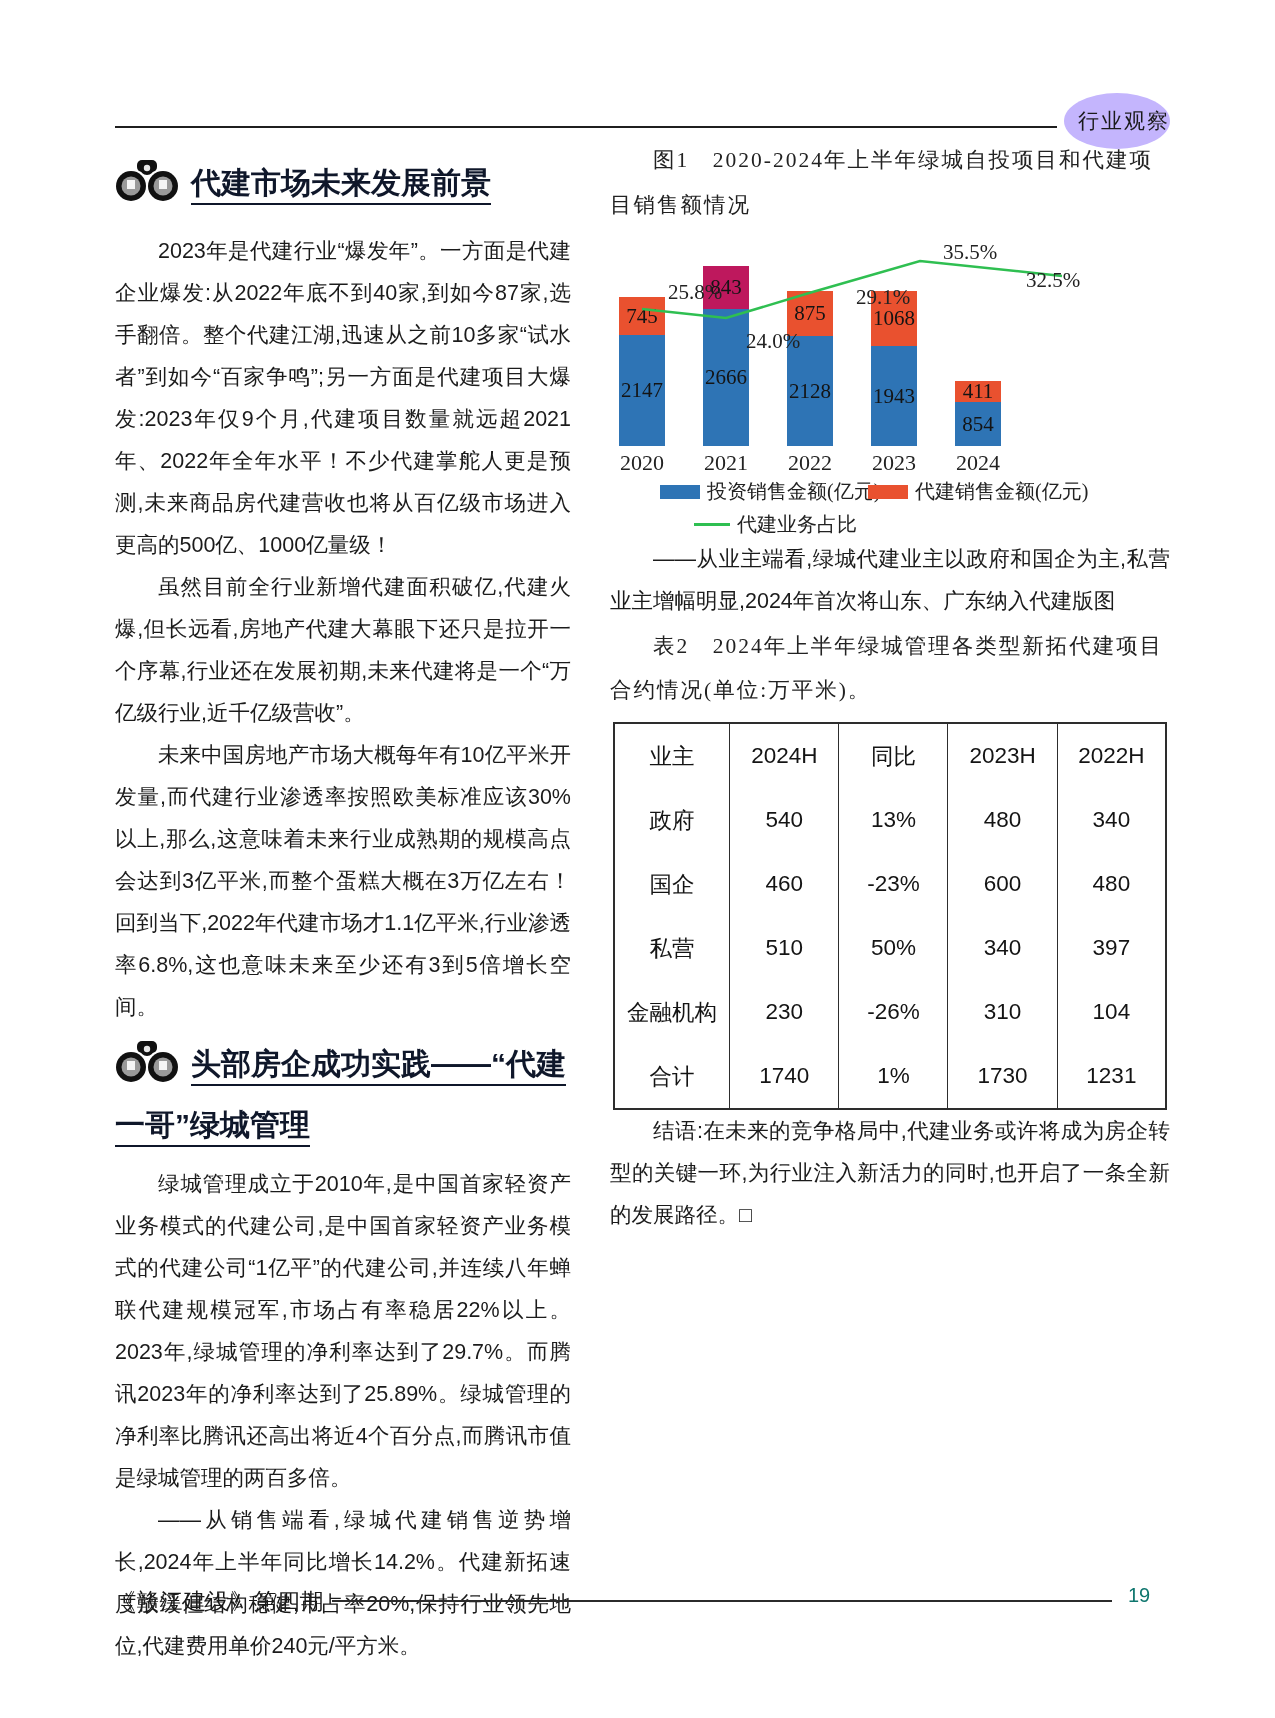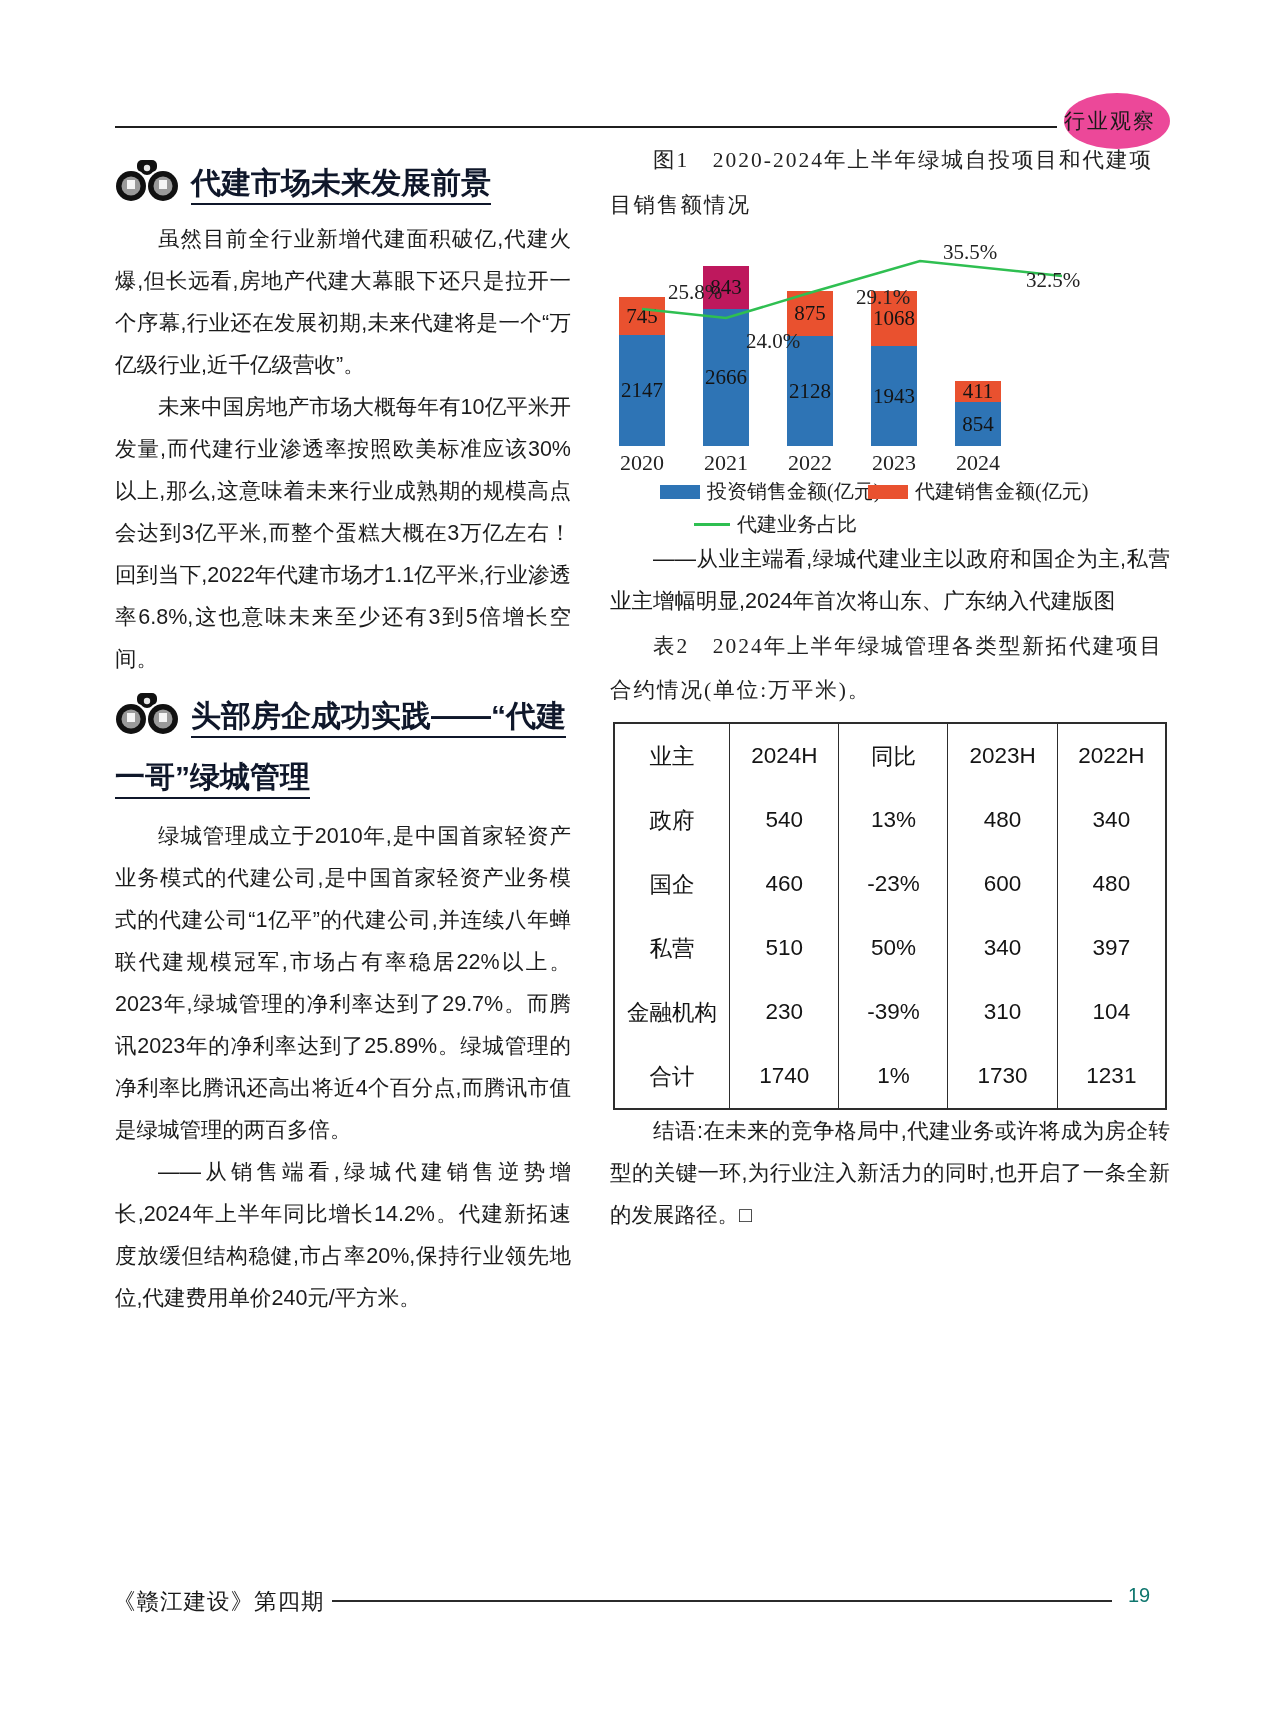--- a/index.html
+++ b/index.html
@@ -2,21 +2,21 @@
 <html><head>
 <meta charset="utf-8">
 <style>
   html,body{margin:0;padding:0;background:#ffffff;}
   .page{position:relative;width:1275px;height:1718px;background:#ffffff;overflow:hidden;
         font-family:"Liberation Sans",sans-serif;color:#1b1b1b;}
 
   
   .top-rule{position:absolute;left:115px;top:126px;width:942px;height:2px;background:#1f1f1f;}
   .tag-ellipse{position:absolute;left:1064px;top:93px;width:106px;height:56px;border-radius:50%;
-               background:#ec4899;display:flex;align-items:center;justify-content:flex-start;
+               background:#c4b5fd;display:flex;align-items:center;justify-content:flex-end;
                font-family:"Liberation Serif",serif;font-size:21px;color:#1a1a1a;letter-spacing:2px;}
 
   
   .col-left{position:absolute;left:115px;top:135px;width:456px;}
   .col-right{position:absolute;left:610px;top:138px;width:560px;}
 
   
   .sec-heading{font-family:"Liberation Sans",sans-serif;font-weight:700;font-size:30px;
                line-height:52px;color:#0f172a;margin:0;}
   .sec-heading .ht{text-decoration:underline;text-underline-offset:10px;text-decoration-thickness:2px;}
@@ -74,20 +74,21 @@
             <circle cx="48" cy="28" r="15" fill="#111"></circle>
             <circle cx="16" cy="28" r="9.5" fill="#9a9a9a"></circle>
             <circle cx="48" cy="28" r="9.5" fill="#9a9a9a"></circle>
             <path d="M12 22 l8 0 0 9 -8 0z" fill="#fff" opacity="0.9"></path>
             <path d="M44 22 l8 0 0 9 -8 0z" fill="#fff" opacity="0.9"></path>
             <rect x="22" y="2" width="20" height="12" rx="5" fill="#111"></rect>
             <circle cx="32" cy="10" r="7" fill="#111"></circle>
             <circle cx="32" cy="10" r="3.2" fill="#e8e8e8"></circle>
           </svg></span><span class="ht">代建市场未来发展前景</span></h2>
 
+    <p class="body mt">2023年是代建行业“爆发年”。一方面是代建企业爆发:从2022年底不到40家,到如今87家,选手翻倍。整个代建江湖,迅速从之前10多家“试水者”到如今“百家争鸣”;另一方面是代建项目大爆发:2023年仅9个月,代建项目数量就远超2021年、2022年全年水平！不少代建掌舵人更是预测,未来商品房代建营收也将从百亿级市场进入更高的500亿、1000亿量级！</p>
     <p class="body">虽然目前全行业新增代建面积破亿,代建火爆,但长远看,房地产代建大幕眼下还只是拉开一个序幕,行业还在发展初期,未来代建将是一个“万亿级行业,近千亿级营收”。</p>
     <p class="body">未来中国房地产市场大概每年有10亿平米开发量,而代建行业渗透率按照欧美标准应该30%以上,那么,这意味着未来行业成熟期的规模高点会达到3亿平米,而整个蛋糕大概在3万亿左右！回到当下,2022年代建市场才1.1亿平米,行业渗透率6.8%,这也意味未来至少还有3到5倍增长空间。</p>
 
     <h2 class="sec-heading h2-block"><span class="bino"><svg width="64" height="44" viewBox="0 0 64 44">
             <circle cx="16" cy="28" r="15" fill="#111"></circle>
             <circle cx="48" cy="28" r="15" fill="#111"></circle>
             <circle cx="16" cy="28" r="9.5" fill="#9a9a9a"></circle>
             <circle cx="48" cy="28" r="9.5" fill="#9a9a9a"></circle>
             <path d="M12 22 l8 0 0 9 -8 0z" fill="#fff" opacity="0.9"></path>
             <path d="M44 22 l8 0 0 9 -8 0z" fill="#fff" opacity="0.9"></path>
@@ -180,21 +181,21 @@
           <tr>
             <td>私营</td>
             <td>510</td>
             <td>50%</td>
             <td>340</td>
             <td>397</td>
           </tr>
           <tr>
             <td>金融机构</td>
             <td>230</td>
-            <td>-39%</td>
+            <td>-26%</td>
             <td>310</td>
             <td>104</td>
           </tr>
           <tr>
             <td>合计</td>
             <td>1740</td>
             <td>1%</td>
             <td>1730</td>
             <td>1231</td>
           </tr>

